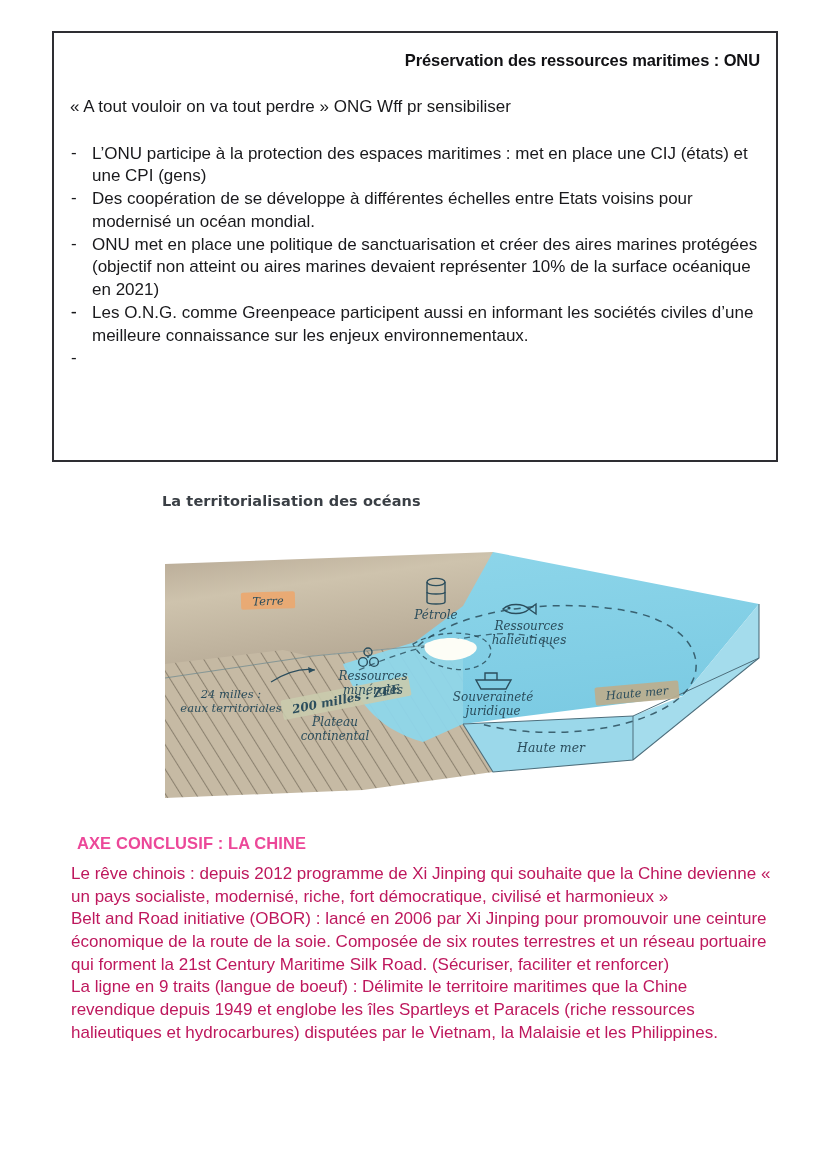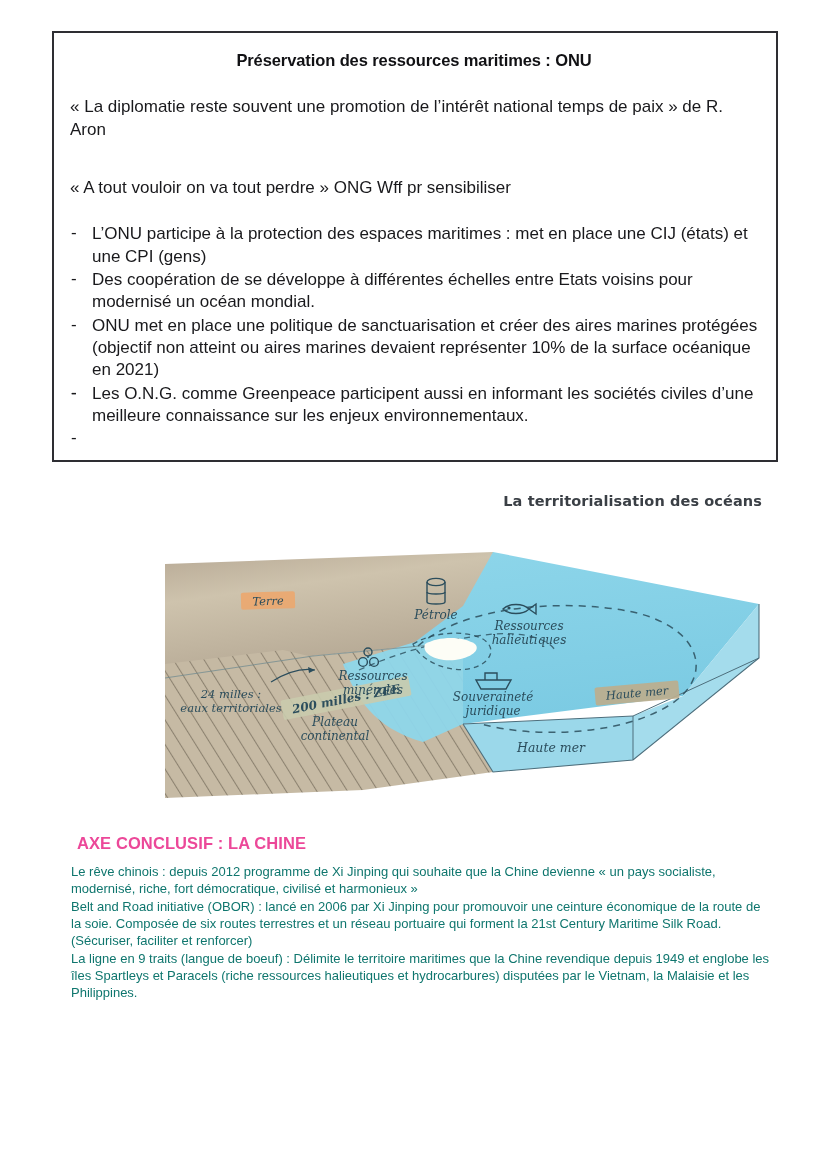--- a/index.html
+++ b/index.html
@@ -23,21 +23,21 @@
     left: 52px;
     top: 31px;
     width: 726px;
     height: 431px;
     box-sizing: border-box;
     border: 2px solid #2e2e33;
     background: #ffffff;
     padding: 12px 16px 10px 14px;
   }
   .note-title {
-    text-align: center;
+    text-align: right;
     font-weight: bold;
     font-size: 16.5px;
     letter-spacing: -0.1px;
     margin: 6px 0 0 0;
     color: #111114;
   }
   .quote-block {
     margin-top: 26px;
   }
   .quote-line {
@@ -73,21 +73,21 @@
 
   
   .figure-wrap {
     position: absolute;
     left: 122px;
     top: 472px;
     width: 600px;
     height: 312px;
   }
   .figure-caption {
-    text-align: right;
+    text-align: left;
     font-family: "DejaVu Sans", sans-serif;
     font-weight: bold;
     font-size: 14.5px;
     line-height: 1.32;
     color: #3a3f45;
     margin: 0;
     padding-top: 4px;
     letter-spacing: 0.1px;
   }
   .figure-caption .cap-line { display: block; }
@@ -115,37 +115,36 @@
     top: 820px;
     font-size: 16.5px;
     color: #ec4899;
     letter-spacing: 0.1px;
   }
   .china-body {
     position: absolute;
     left: 71px;
     top: 863px;
     width: 700px;
-    font-size: 13px;
+    font-size: 17px;
     line-height: 1.335;
-    color: #0f766e;
+    color: #be185d;
   }
   .china-para {
     margin: 0;
   }
 </style>
 </head>
 <body>
 
 <section class="note-box">
 
   <h1 class="note-title">Préservation des ressources maritimes : ONU</h1>
 
   <div class="quote-block">
-    <p class="quote-line">« La diplomatie reste souvent une promotion de l’intérêt national temps de paix » de R. Aron</p>
     <p class="quote-line">« A tout vouloir on va tout perdre » ONG Wff pr sensibiliser</p>
   </div>
 
   <ul class="bullet-list">
     <li class="bullet-item">
       <span class="dash">-</span>
       <span>L’ONU participe à la protection des espaces maritimes : met en place une CIJ (états) et une CPI (gens)</span>
     </li>
     <li class="bullet-item">
       <span class="dash">-</span>

